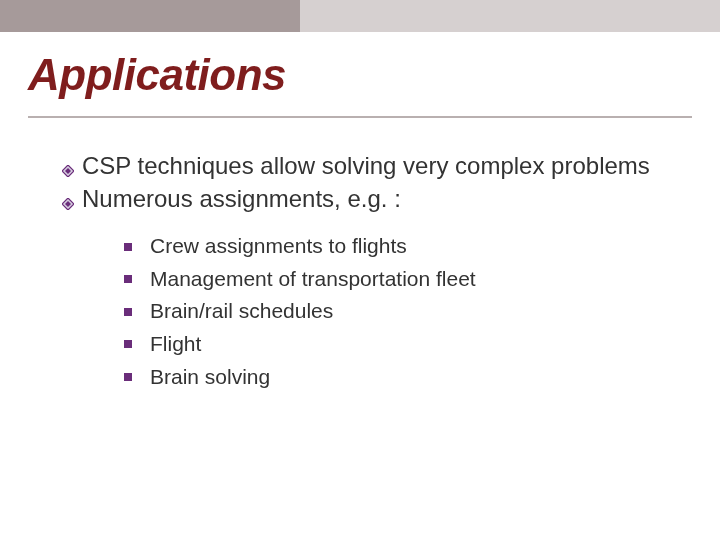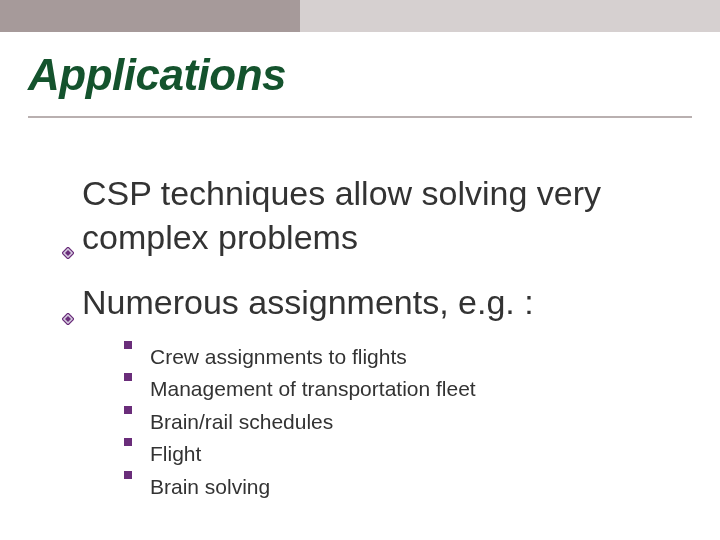--- a/index.html
+++ b/index.html
@@ -31,65 +31,65 @@
     background: #d6d0d0;
   }
 
   .title {
     position: absolute;
     top: 50px;
     left: 28px;
     font-size: 44px;
     font-weight: bold;
     font-style: italic;
-    color: #14532d;
+    color: #7f1d1d;
     letter-spacing: -0.5px;
   }
 
   .title-underline {
     position: absolute;
     top: 116px;
     left: 28px;
     width: 664px;
     border-top: 2px solid #b9b0b0;
   }
 
   .content {
     position: absolute;
     top: 150px;
     left: 62px;
     right: 30px;
   }
 
   .main-item {
     display: flex;
-    align-items: flex-end;
-    font-size: 34px;
+    align-items: center;
+    font-size: 24px;
     line-height: 1.3;
     margin-bottom: 2px;
-    margin-top: 21px;
   }
 
   .main-item .diamond-icon {
     margin-top: 11px;
     margin-right: 10px;
     flex-shrink: 0;
   }
   .main-item .text {
     flex: 1;
     margin-left: -2px;
   }
 
   .sub-list {
     margin-top: 16px;
     margin-left: 62px;
   }
 
   .sub-item {
     display: flex;
+    align-items: center;
     font-size: 21px;
     line-height: 1.55;
   }
   .sub-item .square-icon {
     margin-right: 18px;
     flex-shrink: 0;
   }
 
   
   .diamond-icon {

